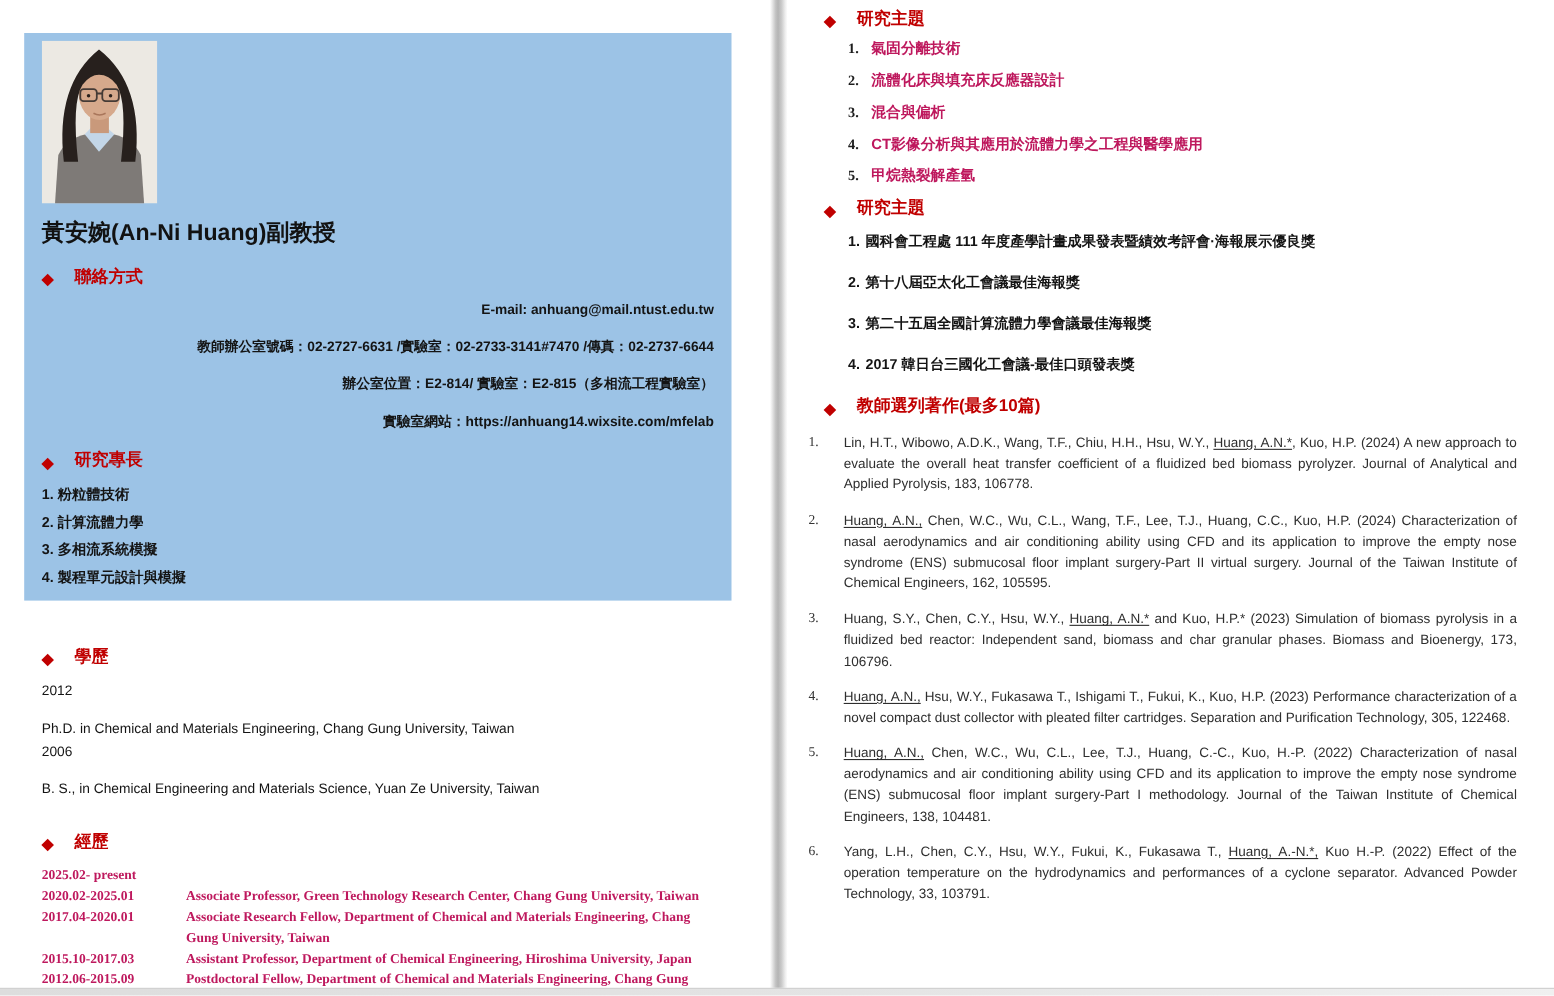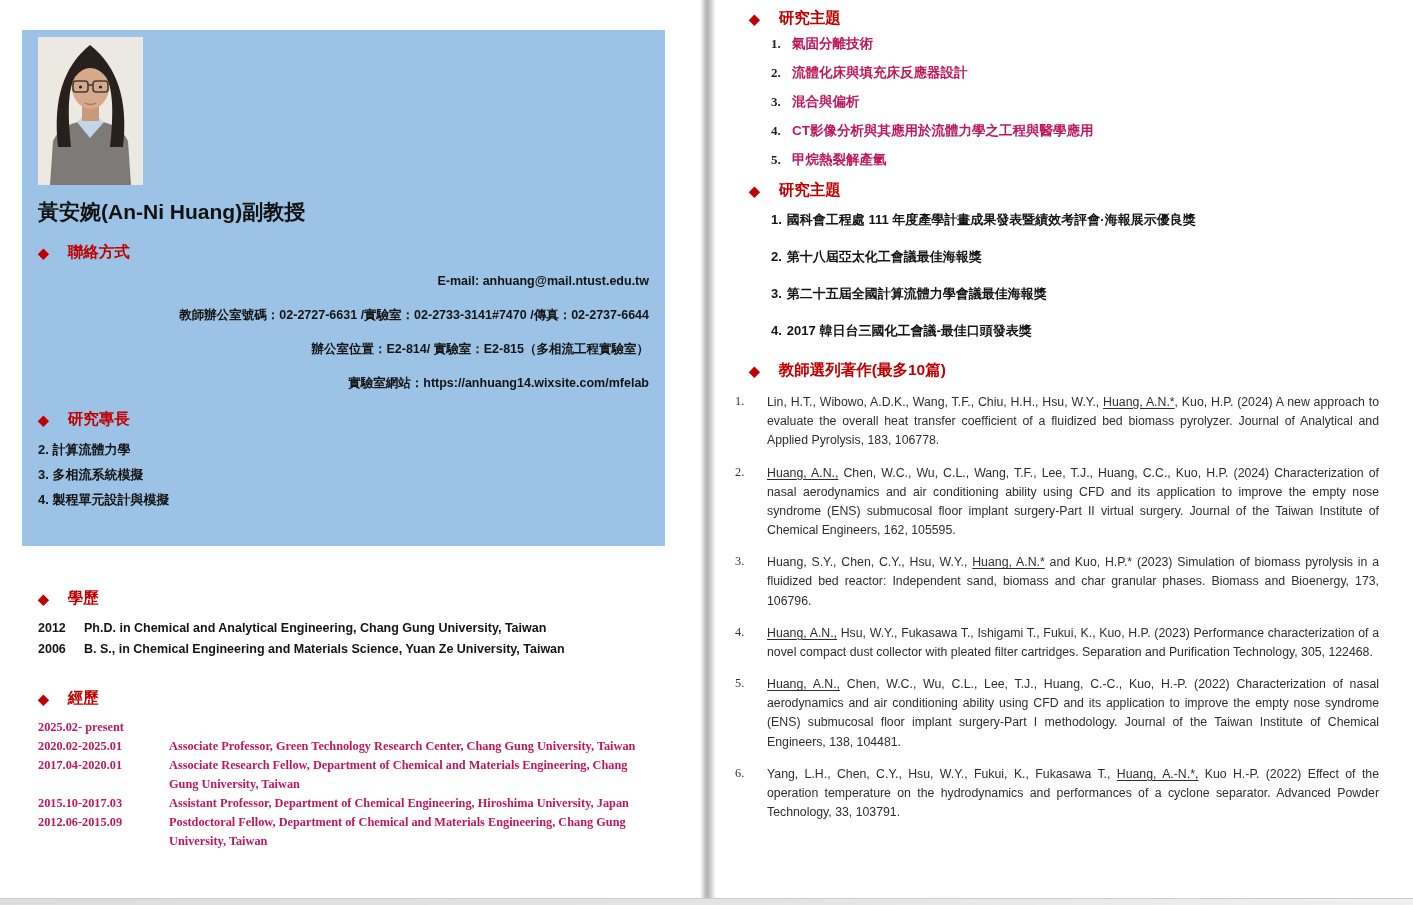--- a/index.html
+++ b/index.html
@@ -31,21 +31,21 @@
   .sec-h{display:flex;align-items:center;gap:19px;font-size:15.5px;font-weight:bold;color:var(--accent);line-height:19px;}
   .sec-h .diamond{font-size:14px;line-height:1;transform:translateY(1px);}
   .contact-lines{margin-top:12px;text-align:right;}
   .contact-lines .cline{font-size:12.5px;font-weight:bold;line-height:17px;margin-bottom:17px;color:#141414;}
   .hdr-contact{margin-top:17px;}
   .hdr-expertise{margin-top:0;}
   .expertise{margin-top:9px;}
   .expertise .xitem{font-size:13px;font-weight:bold;line-height:25px;color:#141414;}
   .left-lower{position:absolute;left:38px;top:588px;width:618px;}
   .edu-table{margin-top:11px;}
-  .edu-row{display:flex;gap:13px;font-size:12.5px;font-weight:bold;line-height:21px;color:#141414;}
+  .edu-row{display:flex;gap:13px;font-size:12.5px;font-weight:normal;line-height:21px;color:#141414;flex-direction:column;}
   .edu-row .yr{width:33px;flex:none;}
   .hdr-exp{margin-top:28px;}
   .exp-table{margin-top:11px;}
   .exp-row{display:flex;font-size:12.3px;font-weight:bold;line-height:19px;color:#be185d;font-family:Liberation Serif, serif;}
   .exp-row .period{width:131px;flex:none;}
   .exp-row .desc{width:470px;}
 
   
   .hdr-right{margin-left:14px;}
   .topics{margin:8px 0 0 36px;}
@@ -97,35 +97,36 @@
         <div class="cline">教師辦公室號碼：02-2727-6631 /實驗室：02-2733-3141#7470 /傳真：02-2737-6644</div>
         <div class="cline">辦公室位置：E2-814/ 實驗室：E2-815（多相流工程實驗室）</div>
         <div class="cline">實驗室網站：https://anhuang14.wixsite.com/mfelab</div>
       </div>
 
     <div class="sec-h hdr-expertise">
       <span class="diamond">◆</span>
       <span>研究專長</span>
     </div>
     <div class="expertise" id="expertise-list">
+        <div class="xitem">1. 粉粒體技術</div>
         <div class="xitem">2. 計算流體力學</div>
         <div class="xitem">3. 多相流系統模擬</div>
         <div class="xitem">4. 製程單元設計與模擬</div>
       </div>
   </div>
 
   <div class="left-lower">
     <div class="sec-h">
       <span class="diamond">◆</span>
       <span>學歷</span>
     </div>
     <div class="edu-table" id="edu-table">
         <div class="edu-row">
           <span class="yr">2012</span>
-          <span>Ph.D. in Chemical and Analytical Engineering, Chang Gung University, Taiwan</span>
+          <span>Ph.D. in Chemical and Materials Engineering, Chang Gung University, Taiwan</span>
         </div>
         <div class="edu-row">
           <span class="yr">2006</span>
           <span>B. S., in Chemical Engineering and Materials Science, Yuan Ze University, Taiwan</span>
         </div>
       </div>
 
     <div class="sec-h hdr-exp">
       <span class="diamond">◆</span>
       <span>經歷</span>

